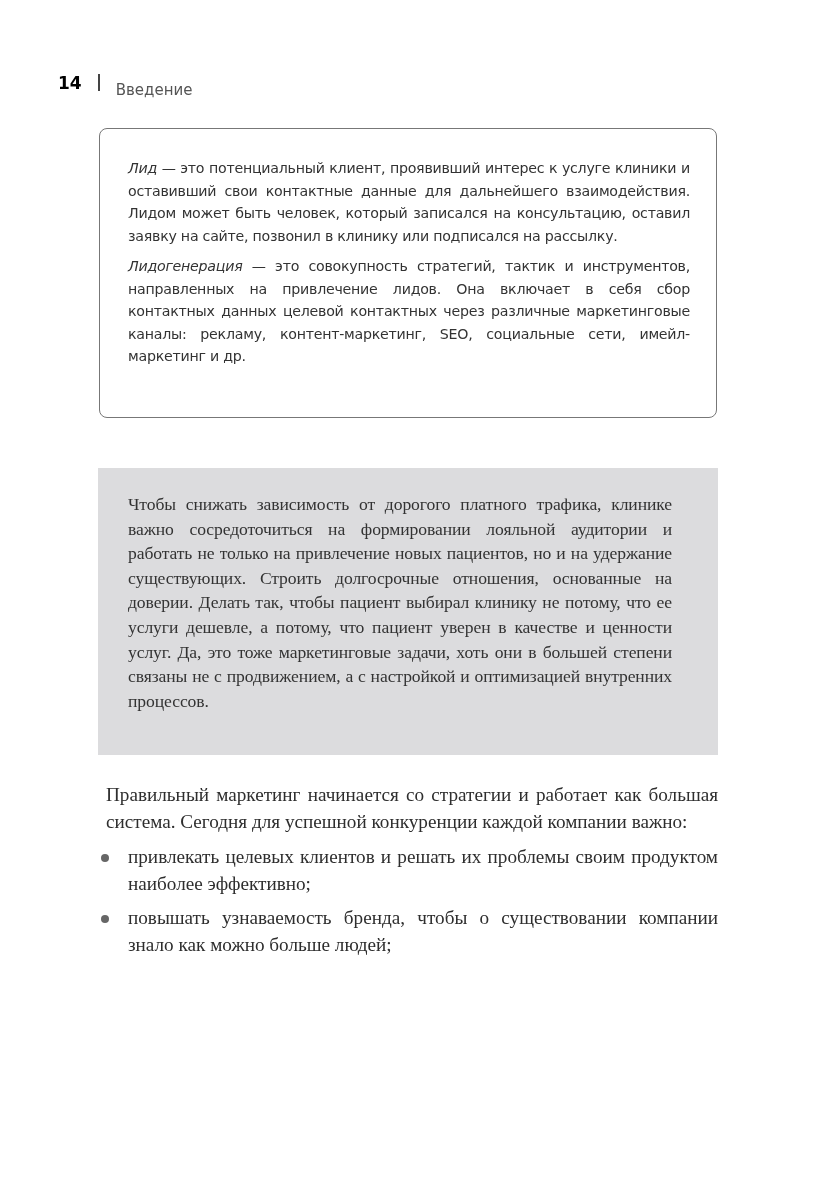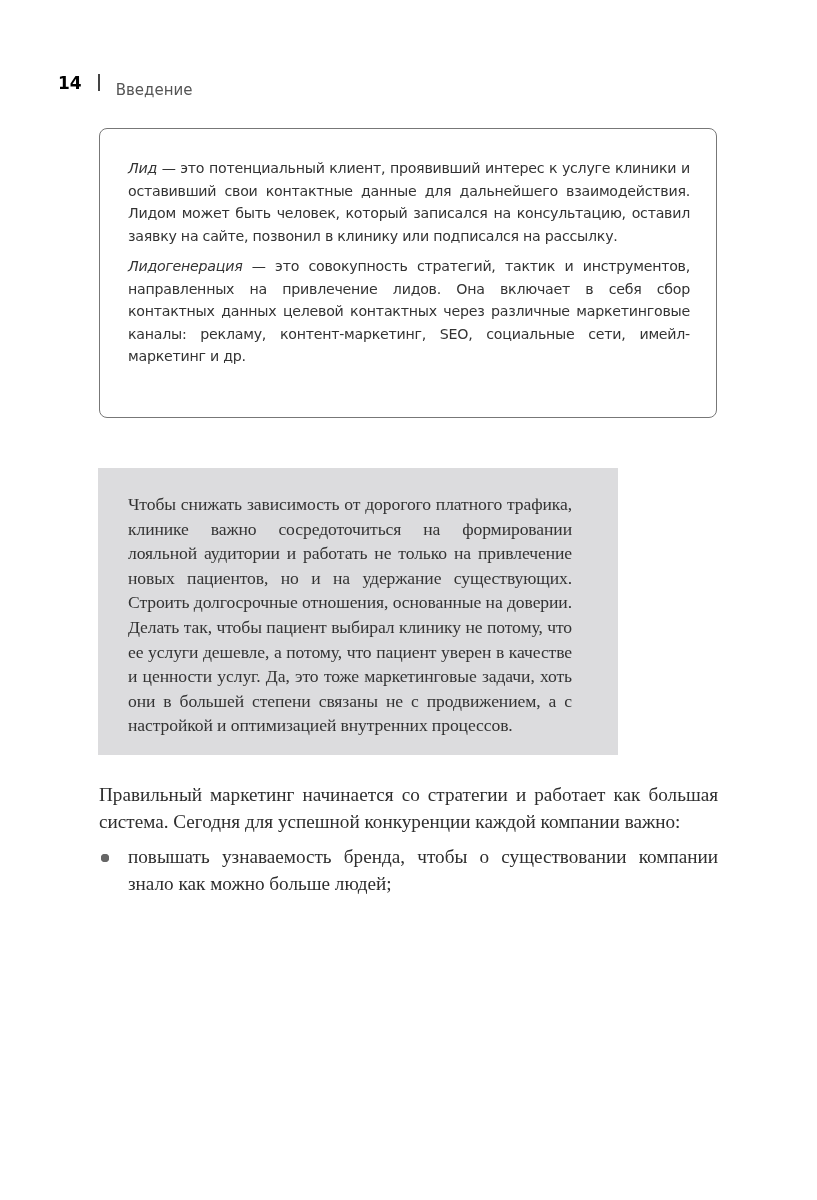--- a/index.html
+++ b/index.html
@@ -62,21 +62,21 @@
       letter-spacing: -0.25px;
     }
     .definition-box .term {
       font-style: italic;
     }
 
     .callout-box {
       position: absolute;
       left: 98px;
       top: 468px;
-      width: 520px;
+      width: 620px;
       height: 287px;
       background: #dcdcde;
       box-sizing: border-box;
       padding: 24px 46px 0 30px;
       font-family: "Liberation Serif", serif;
       font-size: 17.6px;
       line-height: 24.6px;
       color: #333;
     }
     .callout-box p {
@@ -89,21 +89,21 @@
       position: absolute;
       left: 99px;
       top: 782px;
       width: 619px;
       font-family: "Liberation Serif", serif;
       font-size: 19.2px;
       line-height: 26.5px;
       color: #2e2e2e;
     }
     .body-text p {
-      margin: 0 0 9px 0;
+      margin: 0 0 9px 7px;
       text-align: justify;
     }
     .bullet-list {
       list-style: none;
       margin: 0;
       padding: 0;
     }
     .bullet-item {
       position: relative;
       padding-left: 29px;
@@ -136,19 +136,20 @@
 
 <section class="callout-box">
   <p>Чтобы снижать зависимость от дорогого платного трафика, клинике важно сосредоточиться на формировании лояльной аудитории и работать не только на привлечение новых пациентов, но и на удержание существующих. Строить долгосрочные отношения, основанные на доверии. Делать так, чтобы пациент выбирал клинику не потому, что ее услуги дешевле, а потому, что пациент уверен в качестве и ценности услуг. Да, это тоже маркетинговые задачи, хоть они в большей степени связаны не с продвижением, а с настройкой и оптимизацией внутренних процессов.</p>
 </section>
 
 <section class="body-text">
   <p>Правильный маркетинг начинается со стратегии и работает как большая система. Сегодня для успешной конкуренции каждой компании важно:</p>
   <ul class="bullet-list">
     <li class="bullet-item">
       <span class="bullet-dot"></span>
+      <span>привлекать целевых клиентов и решать их проблемы своим продуктом наиболее эффективно;</span>
     </li>
     <li class="bullet-item">
       <span class="bullet-dot"></span>
       <span>повышать узнаваемость бренда, чтобы о существовании компании знало как можно больше людей;</span>
     </li>
   </ul>
 </section>
 
 </body></html>

